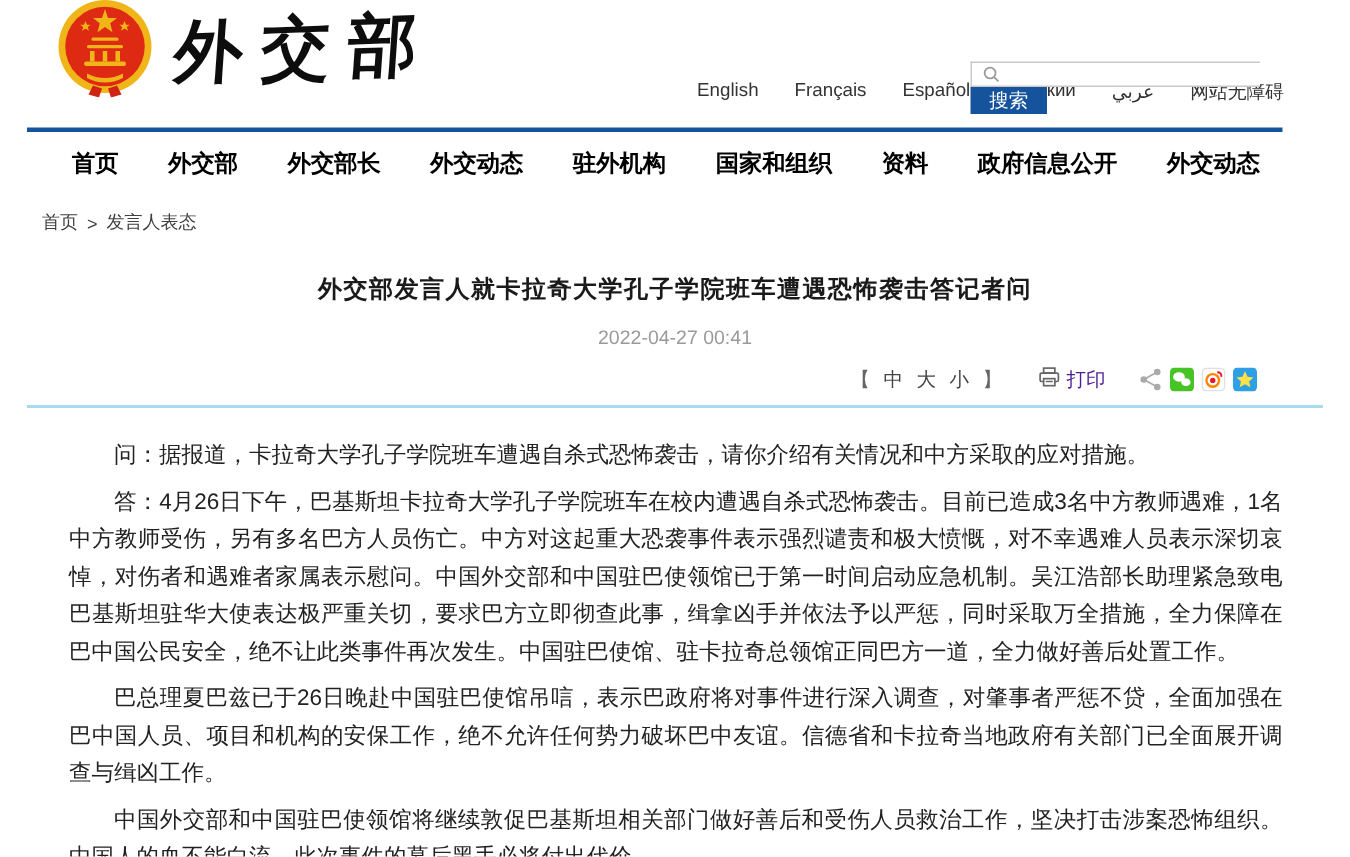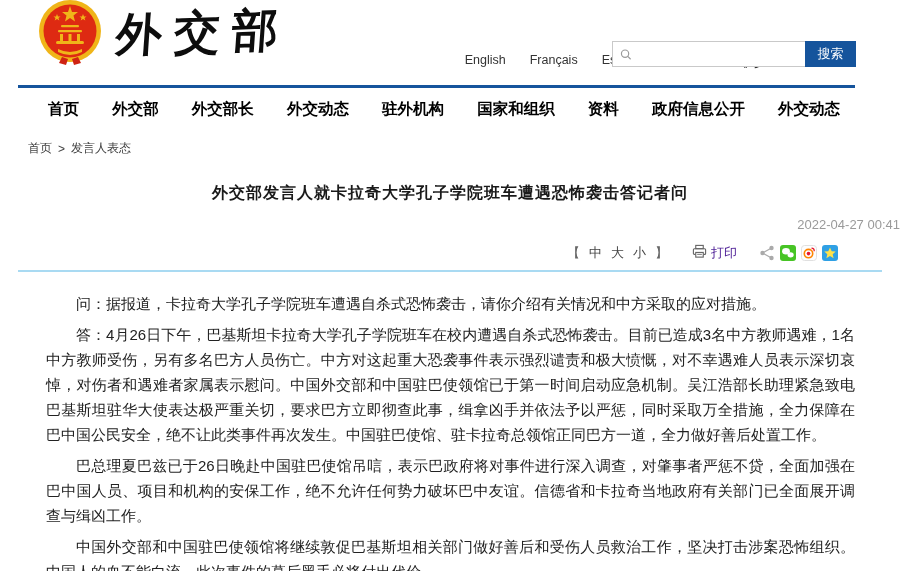--- a/index.html
+++ b/index.html
@@ -19,21 +19,21 @@
     font-family: "DejaVu Serif", serif;
     font-size: 46px; font-weight: bold; color: #0d0d0d;
     transform: rotate(-2deg) skewX(-6deg);
     letter-spacing: 12px; white-space: nowrap;
   }
   .lang-bar {
     position: absolute; top: 10px; right: 44px;
     display: flex; gap: 24px; font-size: 12.5px;
   }
   .lang-bar a { color: #333; text-decoration: none; cursor: pointer; margin-top: 43px; }
-  .search-box { position: absolute; top: 41px; right: 44px; display: flex; height: 26px; }
+  .search-box { position: absolute; top: 41px; right: 60px; display: flex; height: 26px; flex-direction: column; }
   .search-input-wrap {
     display: flex; align-items: center; width: 193px; height: 26px;
     border: 1px solid #c9c9c9; border-right: none; background: #fff;
     padding-left: 7px; gap: 5px;
   }
   .search-input-wrap input {
     border: none; outline: none; width: 100%; font-size: 13px;
     font-family: inherit; background: transparent;
   }
   .search-btn {
@@ -55,21 +55,21 @@
     margin: 20px 0 0 28px; font-size: 12px; color: #404040;
     display: flex; gap: 6px; align-items: center;
   }
   .breadcrumb a { color: #404040; text-decoration: none; cursor: pointer; }
 
   
   .title {
     margin: 26px 30px 0; text-align: center;
     font-size: 16px; font-weight: bold; color: #1a1a1a; letter-spacing: 1px;
   }
-  .date { margin-top: 13px; text-align: right; font-size: 13px; color: #9a9a9a; }
+  .date { margin-top: 13px; text-align: center; font-size: 13px; color: #9a9a9a; }
 
   .toolbar {
     display: flex; justify-content: flex-end; align-items: center;
     margin: 12px 62px 0 0; font-size: 13px; color: #555;
   }
   .size-ctrl { display: flex; align-items: center; gap: 9px; color: #666; }
   .size-ctrl .opt { cursor: pointer; color: #444; }
   .tool-group { display: flex; align-items: flex-start; gap: 4px; margin-left: 24px; color: #4c1d95; cursor: pointer; }
   .shares { display: flex; align-items: center; gap: 5px; margin-left: 22px; }
   .share-ic { width: 16px; height: 16px; display: block; cursor: pointer; }

